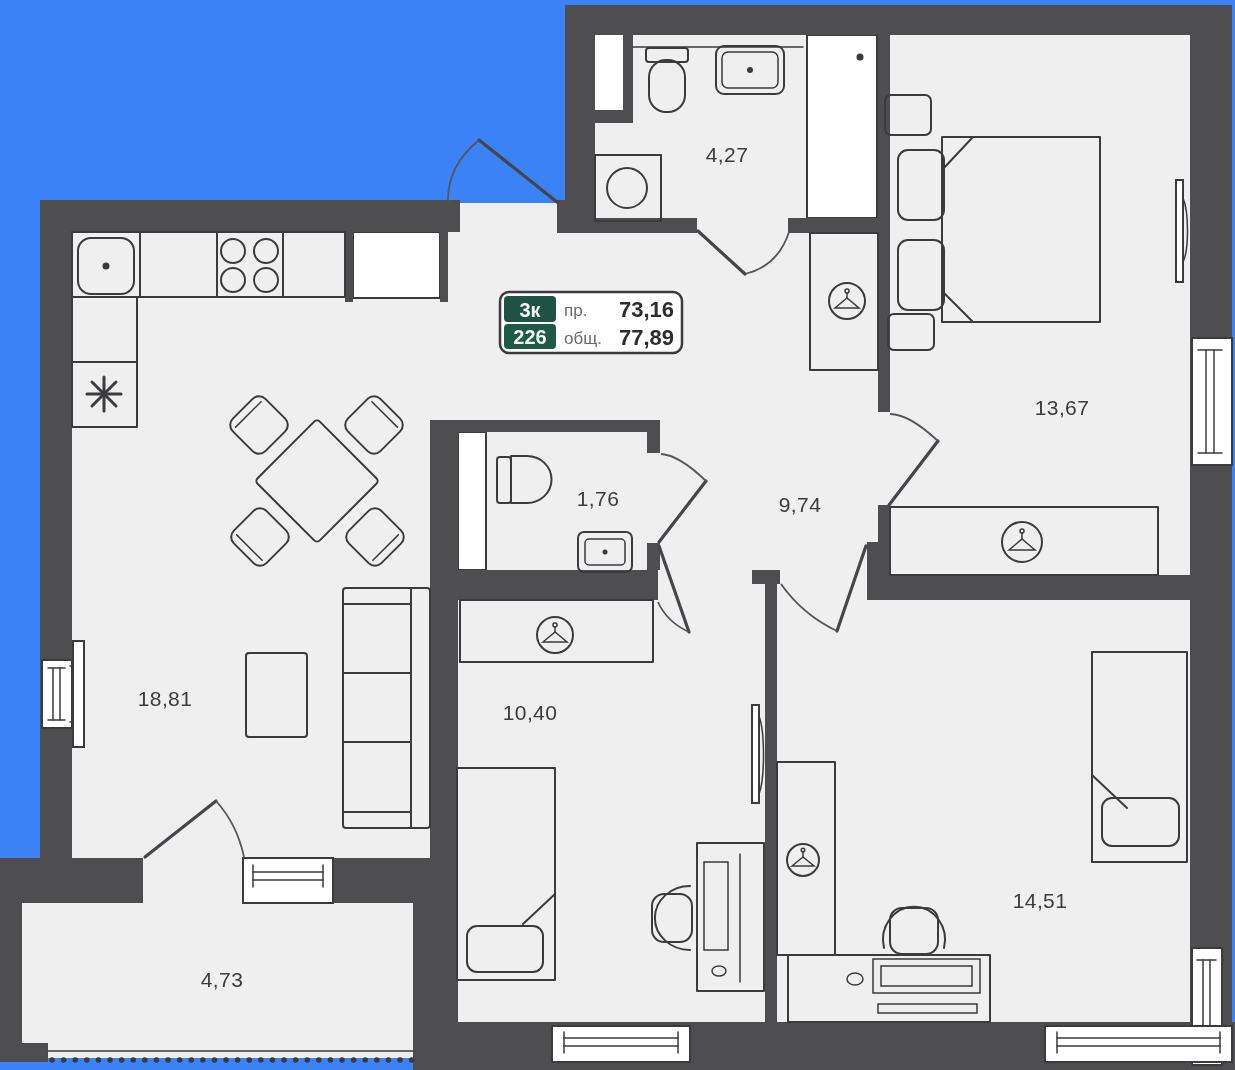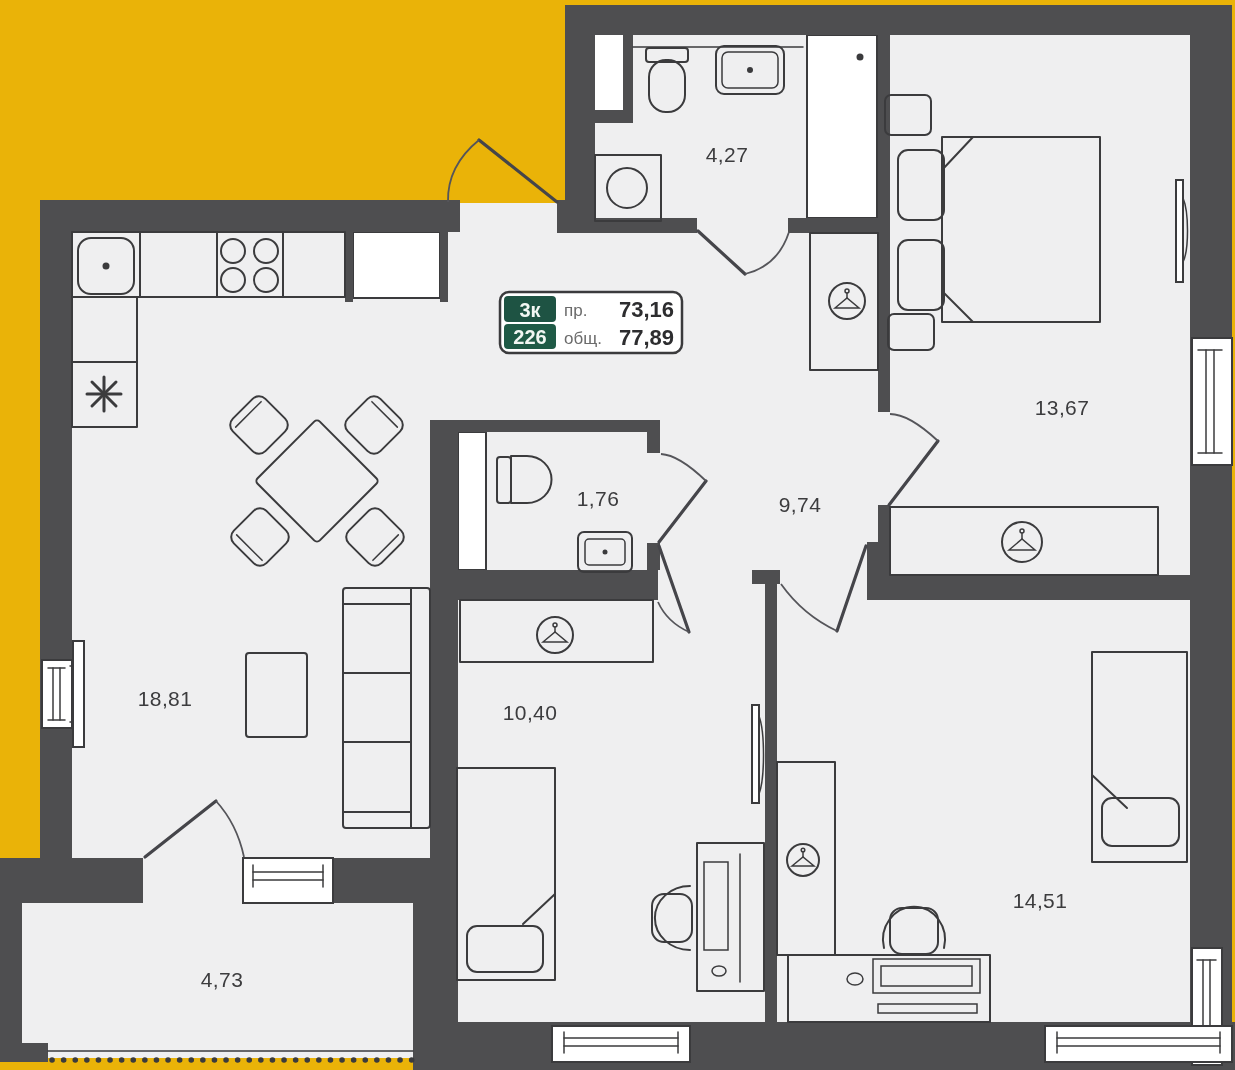--- a/index.html
+++ b/index.html
@@ -1,16 +1,16 @@
 <!DOCTYPE html>
 <html><head>
 <meta charset="utf-8">
 <style>
   html,body{margin:0;padding:0;background:#ffffff;}
-  .stage{position:relative;width:1235px;height:1070px;background:#eab308;overflow:hidden;}
+  .stage{position:relative;width:1235px;height:1070px;background:#3b82f6;overflow:hidden;}
   svg{display:block;}
   .fl{fill:#efeff0;}
   .w{fill:#4e4e50;}
   .ln{stroke:#3b3b3d;stroke-width:2;fill:none;stroke-linecap:round;stroke-linejoin:round;}
   .lt{stroke:#3b3b3d;stroke-width:1.5;fill:none;stroke-linecap:round;}
   .lfwh{stroke:#3b3b3d;stroke-width:2;fill:#ffffff;}
   .leaf{stroke:#45454a;stroke-width:3.2;fill:none;stroke-linecap:round;}
   .arc{stroke:#55555a;stroke-width:1.8;fill:none;}
   .dot{fill:#3b3b3d;}
   .rl{font-family:"Liberation Sans",sans-serif;font-size:21px;fill:#3c3c3e;letter-spacing:.4px;text-anchor:middle;font-weight:500;}

